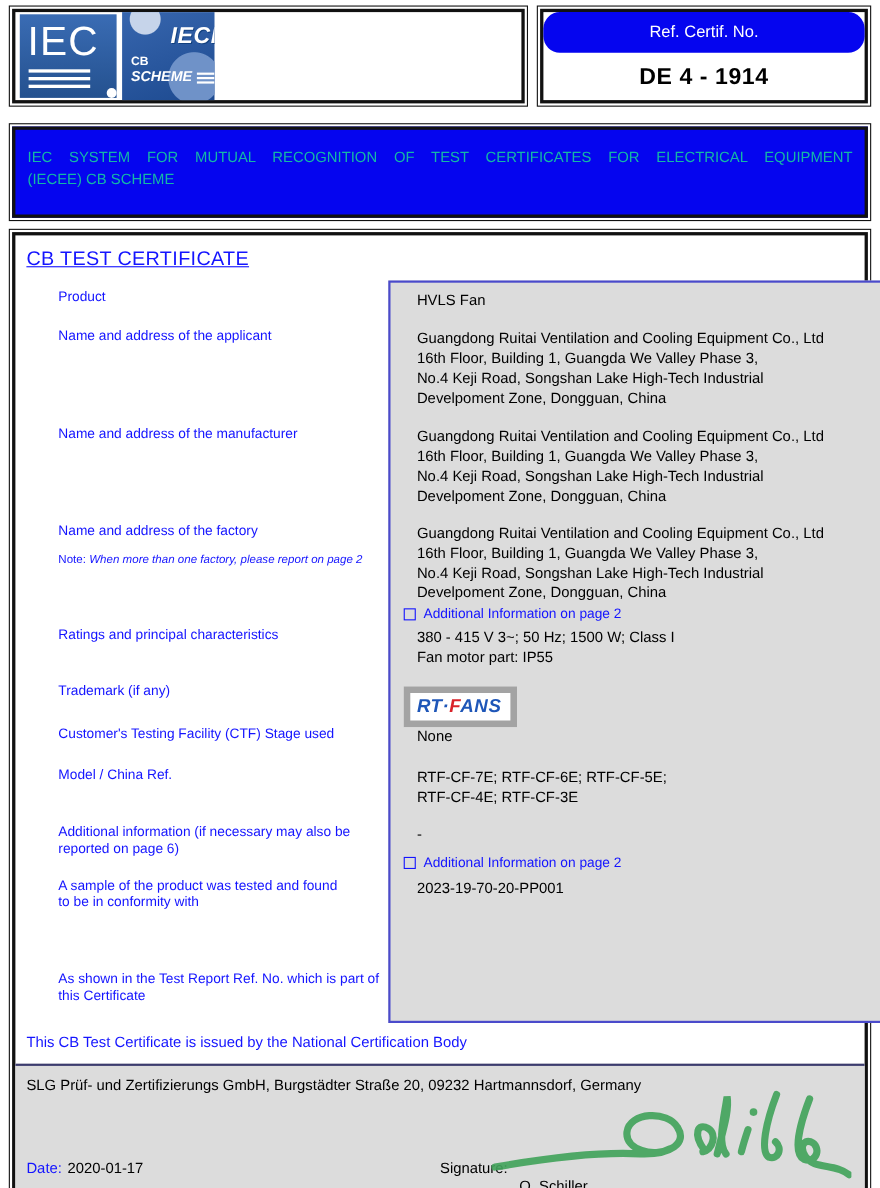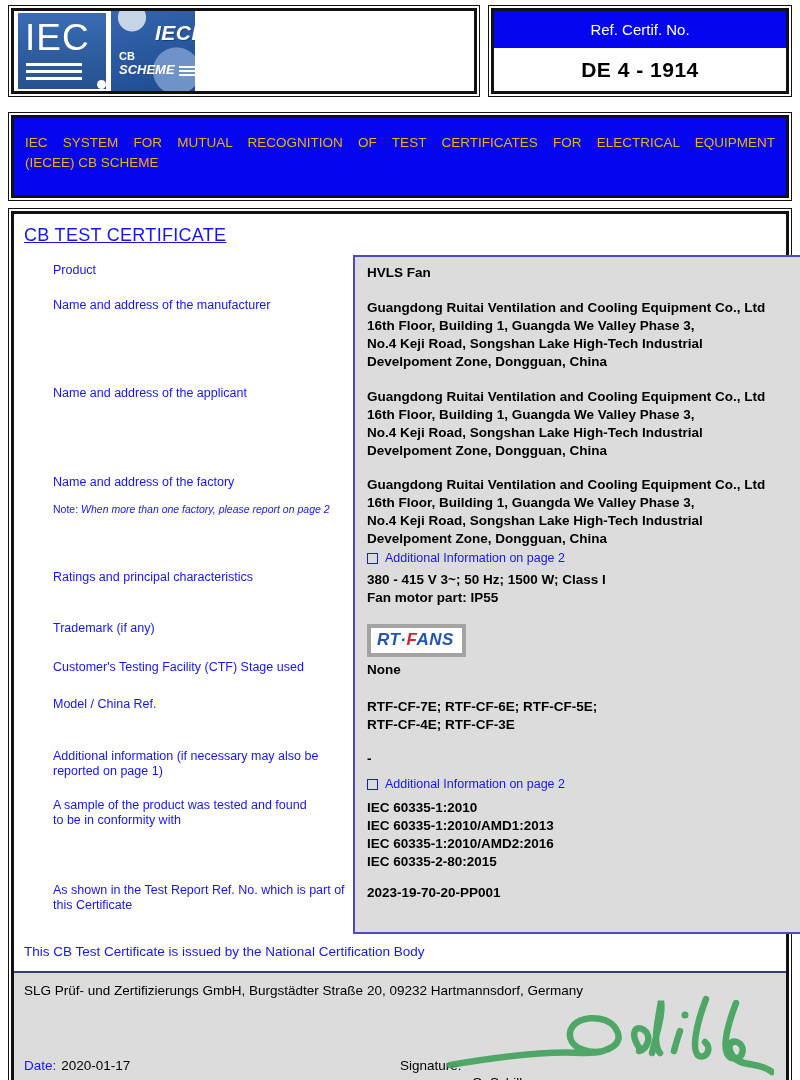--- a/index.html
+++ b/index.html
@@ -36,63 +36,63 @@
   .iecee-word { font-style:italic; font-weight:bold; font-size:21px; letter-spacing:.5px; text-shadow:1px 1px 0 #143althea;margin-left:36px;}
   .iecee-word { text-shadow:1px 1px 0 #12407e; }
   .iecee-cb { font-weight:bold; font-size:11px; margin-top:5px; }
   .iecee-scheme { font-weight:bold; font-style:italic; font-size:13px; display:flex; align-items:center; gap:4px; }
   .mini-lines .bar { width:16px; height:2px; background:#fff; margin-top:2px; }
 
   .ref-frame { flex:1; }
   .ref-frame .inner { display:flex; flex-direction:column; }
   .ref-head {
     background:#0505ef; color:#fff; height:37px; display:flex;
-    align-items:center; justify-content:center; font-size:15px;
+    align-items:center; justify-content:center; font-size:15px;border-radius:15px;
   }
   .ref-num {
     flex:1; display:flex; align-items:center; justify-content:center;
     font-size:21px; font-weight:bold; letter-spacing:.5px;
   }
 
   
   .banner-frame { margin-bottom:7px; }
-  .banner-frame .inner { background:#0505ef; color:#eab308; padding:15px 11px 22px 11px; }
+  .banner-frame .inner { background:#0505ef; color:#14b8a6; padding:15px 11px 22px 11px; }
   .banner-line1 { font-size:13.5px; line-height:20px; text-align:justify; text-align-last:justify; }
   .banner-line2 { font-size:13.5px; line-height:20px; }
 
   
   .main-frame .inner { padding:0; position:relative; }
   .doc-title { color:#1414ff; font-size:18px; letter-spacing:.3px; margin:11px 0 0 10px; height:30px;text-decoration:underline; }
 
   .content { display:flex; padding-left:10px;margin-left:29px; }
   .labels-col { width:300px; flex:0 0 300px; }
   .label-block { color:#1414ff; font-size:12.5px; line-height:15px; padding-top:8px; white-space:pre-line; }
   .note { font-size:10.5px; margin-top:13px; color:#1414ff; }
   .note .it { font-style:italic; margin-left:3px; }
 
   .values-box {
     width:450px; flex:0 0 450px; background:#dcdcdc; border:2px solid #4a4acb;
   }
-  .value-block { font-size:13.5px; line-height:18px; padding:7px 8px 0 12px; white-space:pre-line;font-weight:bold; }
+  .value-block { font-size:13.5px; line-height:18px; padding:7px 8px 0 24px; white-space:pre-line; }
   .r1 { height:35px; } .r2 { height:89px; } .r3 { height:88px; } .r4 { height:95px; }
   .r5 { height:51px; } .r6 { height:39px; } .r7 { height:37px; } .r8 { height:52px; }
   .r9 { height:49px; } .r10 { height:85px; } .r11 { height:55px; }
 
   .chk-line { color:#1414ff; font-size:12.5px; display:flex; align-items:center; }
   .chk-line.in-factory { margin-top:3px; padding-left:12px; }
   .chk-line.in-additional { margin-top:9px; padding-left:12px; }
   .chk-box {
     width:11px; height:11px; border:1.5px solid #1414ff; display:inline-block;
     margin-right:7px; flex:0 0 11px; background:transparent;
   }
 
   .tm-logo {
     display:inline-block; background:#fff; padding:2px 8px 3px 6px; margin:9px 0 0 12px;
     font-style:italic; font-weight:bold; font-size:17px; letter-spacing:.5px;
-    border:4px solid #a3a3a3;
+    border:6px solid #a3a3a3;
   }
   .tm-blue { color:#1e56b8; } .tm-red { color:#d9232a; }
 
   .issued-line { color:#1414ff; font-size:13.5px; margin:10px 0 12px 10px; }
 
   .footer-gray {
     border-top:2px solid #3c3c6e; background:#dcdcdc; height:124px; position:relative;
   }
   .ncb-line { font-size:13.5px; padding:10px 0 0 10px; }
   .date-line { position:absolute; left:10px; bottom:22px; font-size:13.5px; }
@@ -148,34 +148,34 @@
     </div>
   </div>
 
   <div class="framed main-frame">
     <div class="inner">
       <div class="doc-title">CB TEST CERTIFICATE</div>
 
       <div class="content">
         <div class="labels-col">
           <div class="label-block r1">Product</div>
+          <div class="label-block r2">Name and address of the applicant</div>
           <div class="label-block r3">Name and address of the manufacturer</div>
-          <div class="label-block r2">Name and address of the applicant</div>
           <div class="r4">
             <div class="label-block" style="height:auto">Name and address of the factory</div>
             <div class="note">
               <span>Note:</span><span class="it">When more than one factory, please report on page 2</span>
             </div>
           </div>
           <div class="label-block r5">Ratings and principal characteristics</div>
           <div class="label-block r6">Trademark (if any)</div>
           <div class="label-block r7">Customer's Testing Facility (CTF) Stage used</div>
           <div class="label-block r8">Model / China Ref.</div>
           <div class="label-block r9">Additional information (if necessary may also be
-reported on page 1)</div>
+reported on page 6)</div>
           <div class="label-block r10">A sample of the product was tested and found
 to be in conformity with</div>
           <div class="label-block r11">As shown in the Test Report Ref. No. which is part of
 this Certificate</div>
         </div>
 
         <div class="values-box">
           <div class="value-block r1">HVLS Fan</div>
           <div class="value-block r2">Guangdong Ruitai Ventilation and Cooling Equipment Co., Ltd
 16th Floor, Building 1, Guangda We Valley Phase 3,
@@ -203,24 +203,20 @@
           <div class="value-block r7">None</div>
           <div class="value-block r8">RTF-CF-7E; RTF-CF-6E; RTF-CF-5E;
 RTF-CF-4E; RTF-CF-3E</div>
           <div class="r9">
             <div class="value-block" style="height:auto">-</div>
             <div class="chk-line in-additional">
               <span class="chk-box"></span>
               <span>Additional Information on page 2</span>
             </div>
           </div>
-          <div class="value-block r10">IEC 60335-1:2010
-IEC 60335-1:2010/AMD1:2013
-IEC 60335-1:2010/AMD2:2016
-IEC 60335-2-80:2015</div>
           <div class="value-block r11">2023-19-70-20-PP001</div>
         </div>
       </div>
 
       <div class="issued-line">This CB Test Certificate is issued by the National Certification Body</div>
 
       <div class="footer-gray">
         <div class="ncb-line">SLG Prüf- und Zertifizierungs GmbH, Burgstädter Straße 20, 09232 Hartmannsdorf, Germany</div>
         <div class="date-line">
           <span class="date-label">Date:</span><span class="date-value">2020-01-17</span>

